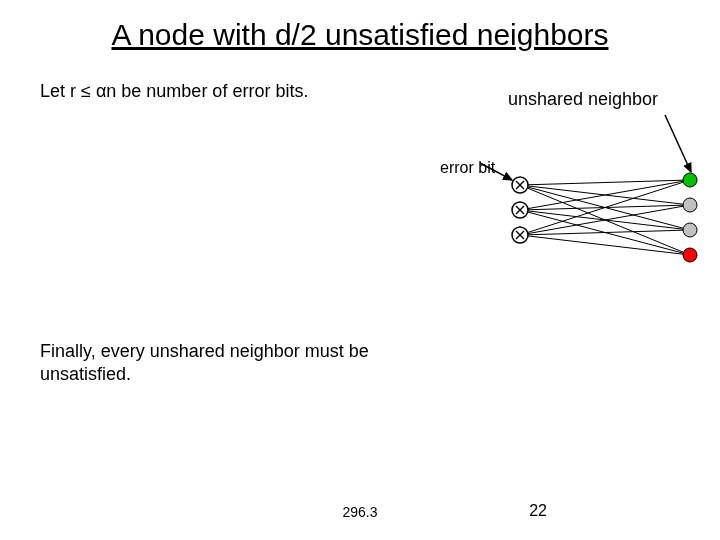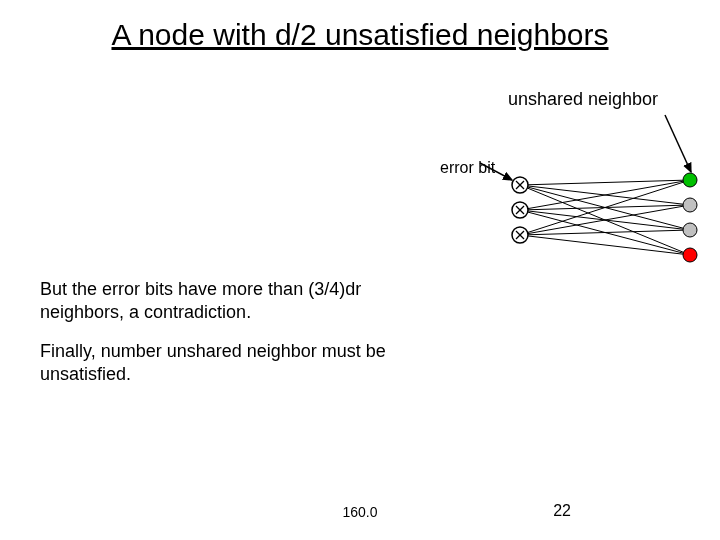--- a/index.html
+++ b/index.html
@@ -45,42 +45,42 @@
     position: absolute;
     bottom: 20px;
     left: 0;
     width: 720px;
     text-align: center;
     font-size: 14px;
   }
   .footer-right {
     position: absolute;
     bottom: 20px;
-    right: 22px;
+    right: 46px;
     font-size: 16px;
   }
 
   .diagram {
     position: absolute;
     top: 100px;
     left: 430px;
     width: 275px;
     height: 180px;
   }
   .diagram svg { overflow: visible; }
 </style>
 </head>
 <body>
 
 <div class="slide">
 
   <div class="title">A node with d/2 unsatisfied neighbors</div>
 
-  <div class="para p-but">But the error bits have more than (3/4)dr neighbors, a contradiction.</div>
-  <div class="para p-finally">Finally, number unshared neighbor must be unsatisfied.</div>
+  <div class="para p-let">Let r ≤ αn be number of error bits.</div>
+  <div class="para p-finally">Finally, every unshared neighbor must be unsatisfied.</div>
 
   <div class="para lbl-unshared">unshared neighbor</div>
   <div class="para lbl-errorbit">error bit</div>
 
   <div class="diagram">
     <svg id="diag-svg" width="275" height="180">
       <defs>
         <marker id="arrowhead" markerWidth="8" markerHeight="8" refX="6" refY="3" orient="auto">
           <path d="M0,0 L7,3 L0,6 Z" fill="#000"></path>
         </marker>
@@ -122,16 +122,16 @@
           <circle cx="260" cy="130" r="7" fill="#c0c0c0" stroke="#000" stroke-width="1"></circle>
           <circle cx="260" cy="155" r="7" fill="#ff0000" stroke="#000" stroke-width="1"></circle>
         </g>
       <g id="arrows-g" stroke="#000" stroke-width="1.5" marker-end="url(#arrowhead)">
           <line x1="235" y1="15" x2="261" y2="72"></line>
           <line x1="50" y1="63" x2="82" y2="80"></line>
         </g>
     </svg>
   </div>
 
-  <div class="footer-center">160.0</div>
+  <div class="footer-center">296.3</div>
   <div class="footer-right">22</div>
 
 </div>
 
 </body></html>

